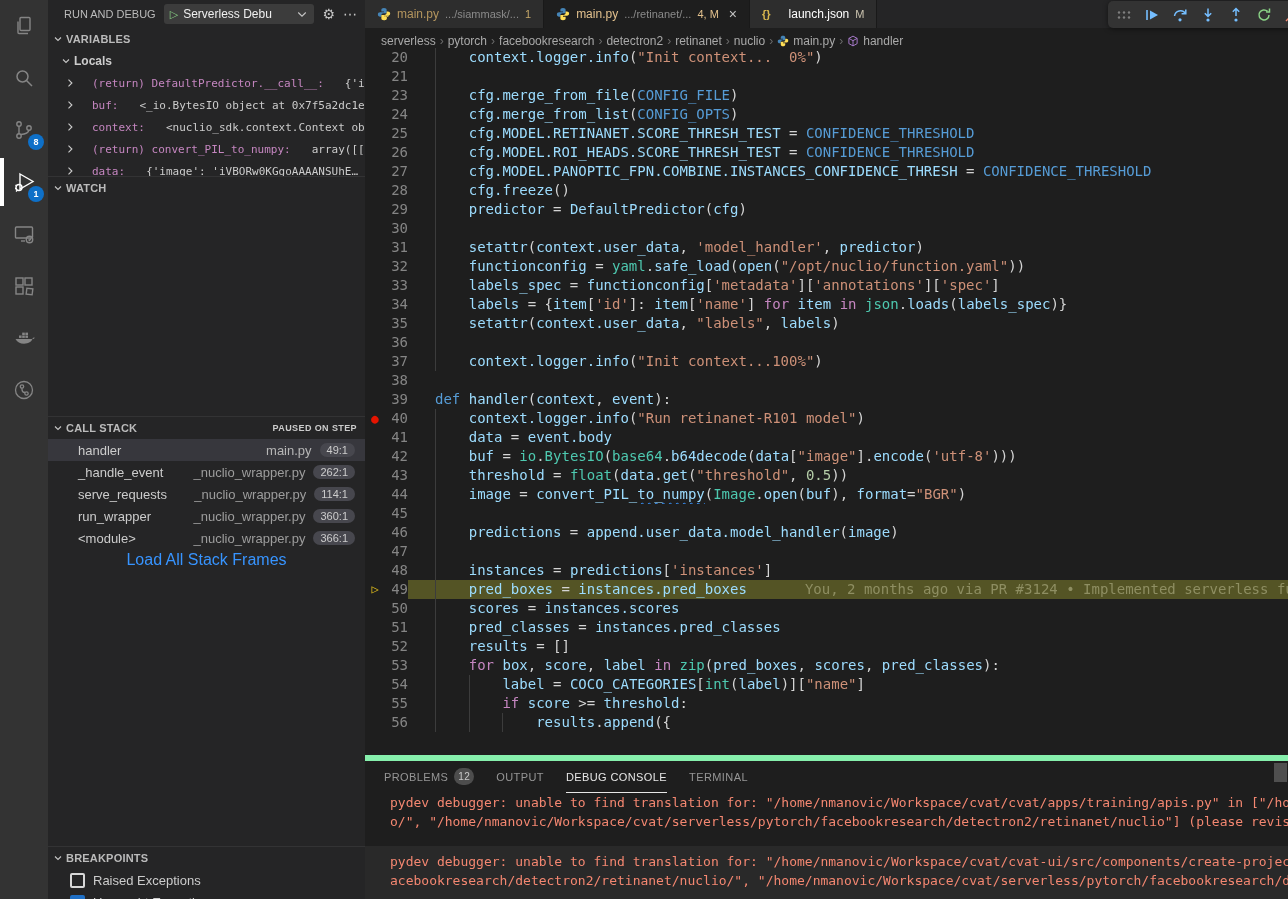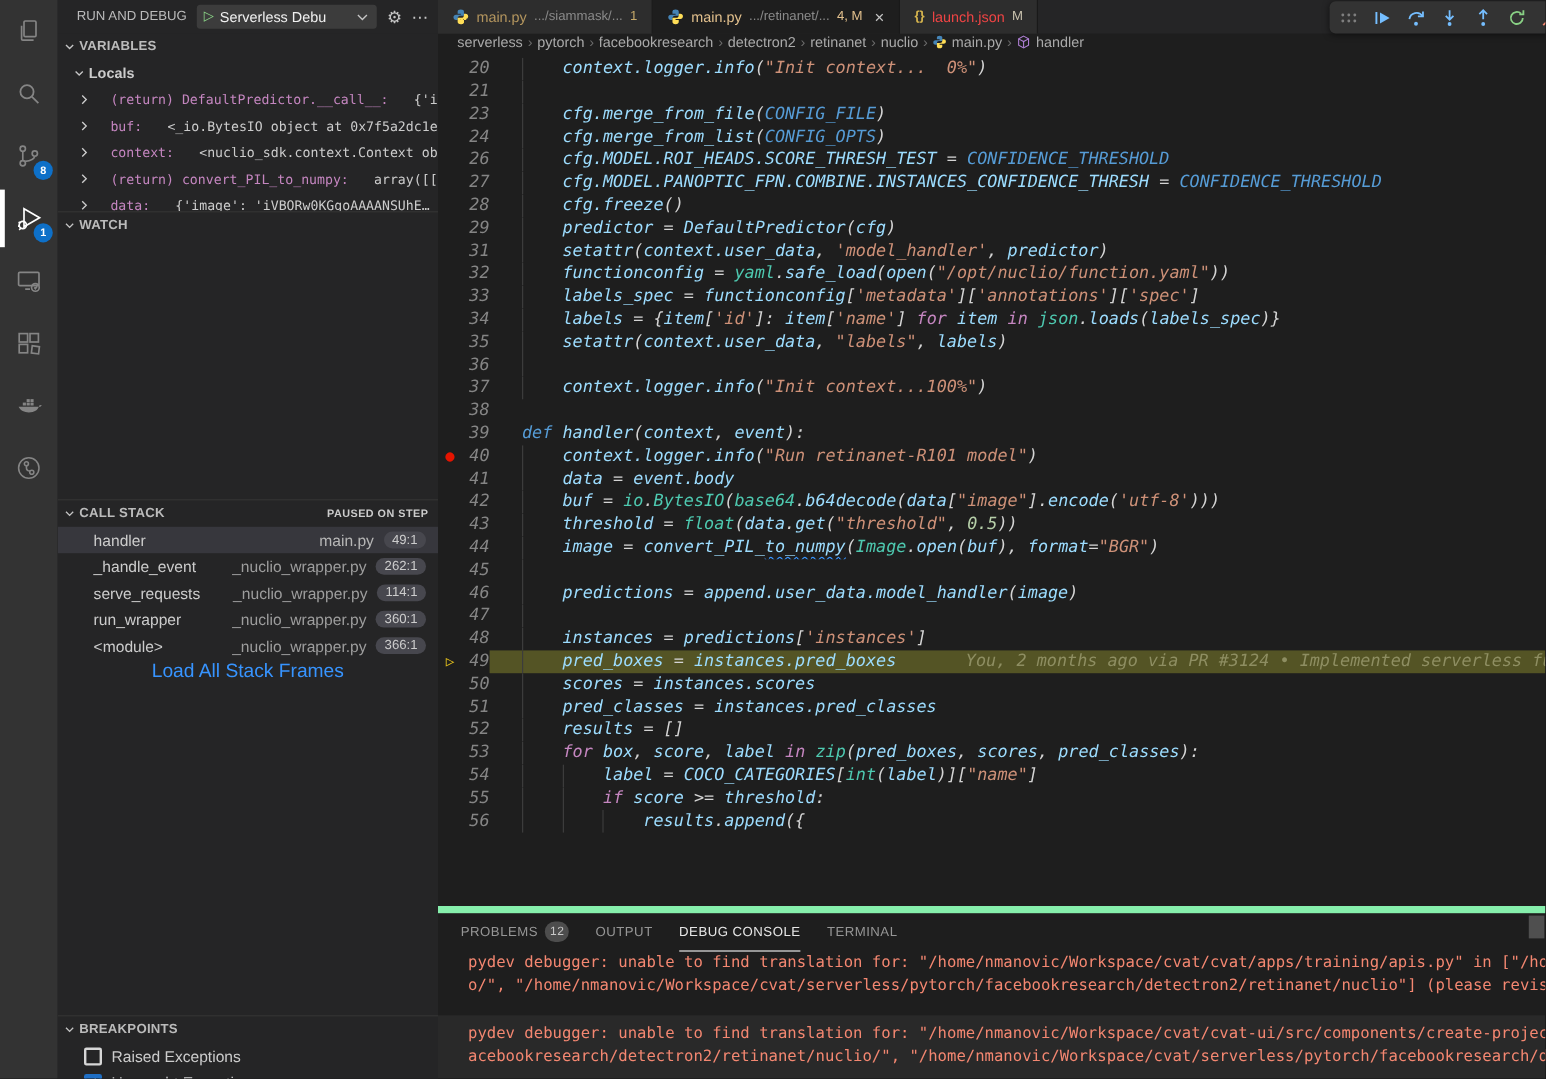--- a/index.html
+++ b/index.html
@@ -58,30 +58,30 @@
   .tabbar{height:28px;background:#252526;display:flex;}
   .tab{display:flex;align-items:center;gap:6px;padding:0 12px;font-size:12px;background:#2d2d2d;
        border-right:1px solid #191919;cursor:pointer;white-space:nowrap;}
   .tab.active{background:#1e1e1e;}
   .tab .tname{color:#b3955e;}
   .tab.active .tname{color:#e2c08d;}
   .tab .tpath{color:#8a8a8a;font-size:11px;}
   .tab .tbadge{color:#c5a869;font-size:11px;}
   .tab.active .tbadge{color:#e2c08d;}
   .tab .tclose{color:#c5c5c5;font-size:14px;margin-left:4px;cursor:pointer;}
-  .tab.t-json .tname{color:#ef4444;}
+  .tab.t-json .tname{color:#ffffff;margin-left:12px;}
   .tab.t-json .tbadge{color:#c9c2ae;}
   .json-ico{color:#d8b64e;font-weight:bold;font-size:11px;}
-  .breadcrumbs{height:20px;display:flex;align-items:flex-start;gap:4px;padding-left:16px;font-size:12px;color:#a9a9a9;white-space:nowrap;}
+  .breadcrumbs{height:20px;display:flex;align-items:flex-end;gap:4px;padding-left:16px;font-size:12px;color:#a9a9a9;white-space:nowrap;}
   .bc-sep{color:#6b6b6b;font-size:12px;}
   .bc-item{display:flex;align-items:center;gap:4px;cursor:pointer;}
 
   .code{position:absolute;top:48px;left:0;right:0;bottom:0;font-family:"DejaVu Sans Mono",monospace;
         font-size:14px;line-height:19px;overflow:hidden;}
-  .cl{display:flex;height:19px;font-style:italic;}
+  .cl{display:flex;height:19px;}
   .lm{width:20px;text-align:center;flex:none;font-size:11px;line-height:19px;}
   .bpdot{color:#e51400;font-size:13px;}
   .curarrow{color:#e8c41c;font-size:12px;font-weight:bold;}
   .lnum{width:23px;flex:none;text-align:right;color:#858585;}
   .lc{flex:1;padding-left:27px;white-space:pre;position:relative;overflow:hidden;}
   .cl.cur .lc{background:#545425;}
   .guide{position:absolute;top:0;bottom:0;border-left:1px solid #3c3c3c;}
   .tk-id{color:#9cdcfe;} .tk-pn{color:#d4d4d4;} .tk-str{color:#ce9178;} .tk-kw{color:#569cd6;}
   .tk-ct{color:#c586c0;} .tk-ty{color:#4ec9b0;} .tk-num{color:#b5cea8;} .tk-cn{color:#569cd6;}
   .tk-idq{color:#9cdcfe;text-decoration:underline wavy #3794ff 1px;text-underline-offset:3px;}
@@ -388,37 +388,47 @@
           <span class="lnum">23</span>
           <span class="lc"><span class="guide" style="left: 27px;"></span><span class="tk-id">    cfg.merge_from_file</span><span class="tk-pn">(</span><span class="tk-cn">CONFIG_FILE</span><span class="tk-pn">)</span></span>
         </div>
         <div class="cl">
           <span class="lm"></span>
           <span class="lnum">24</span>
           <span class="lc"><span class="guide" style="left: 27px;"></span><span class="tk-id">    cfg.merge_from_list</span><span class="tk-pn">(</span><span class="tk-cn">CONFIG_OPTS</span><span class="tk-pn">)</span></span>
         </div>
         <div class="cl">
           <span class="lm"></span>
+          <span class="lnum">25</span>
+          <span class="lc"><span class="guide" style="left: 27px;"></span><span class="tk-id">    cfg.MODEL.RETINANET.SCORE_THRESH_TEST</span><span class="tk-pn"> = </span><span class="tk-cn">CONFIDENCE_THRESHOLD</span></span>
+        </div>
+        <div class="cl">
+          <span class="lm"></span>
           <span class="lnum">26</span>
           <span class="lc"><span class="guide" style="left: 27px;"></span><span class="tk-id">    cfg.MODEL.ROI_HEADS.SCORE_THRESH_TEST</span><span class="tk-pn"> = </span><span class="tk-cn">CONFIDENCE_THRESHOLD</span></span>
         </div>
         <div class="cl">
           <span class="lm"></span>
           <span class="lnum">27</span>
           <span class="lc"><span class="guide" style="left: 27px;"></span><span class="tk-id">    cfg.MODEL.PANOPTIC_FPN.COMBINE.INSTANCES_CONFIDENCE_THRESH</span><span class="tk-pn"> = </span><span class="tk-cn">CONFIDENCE_THRESHOLD</span></span>
         </div>
         <div class="cl">
           <span class="lm"></span>
           <span class="lnum">28</span>
           <span class="lc"><span class="guide" style="left: 27px;"></span><span class="tk-id">    cfg.freeze</span><span class="tk-pn">()</span></span>
         </div>
         <div class="cl">
           <span class="lm"></span>
           <span class="lnum">29</span>
           <span class="lc"><span class="guide" style="left: 27px;"></span><span class="tk-id">    predictor</span><span class="tk-pn"> = </span><span class="tk-id">DefaultPredictor</span><span class="tk-pn">(</span><span class="tk-id">cfg</span><span class="tk-pn">)</span></span>
+        </div>
+        <div class="cl">
+          <span class="lm"></span>
+          <span class="lnum">30</span>
+          <span class="lc"><span class="guide" style="left: 27px;"></span></span>
         </div>
         <div class="cl">
           <span class="lm"></span>
           <span class="lnum">31</span>
           <span class="lc"><span class="guide" style="left: 27px;"></span><span class="tk-id">    setattr</span><span class="tk-pn">(</span><span class="tk-id">context.user_data</span><span class="tk-pn">, </span><span class="tk-str">'model_handler'</span><span class="tk-pn">, </span><span class="tk-id">predictor</span><span class="tk-pn">)</span></span>
         </div>
         <div class="cl">
           <span class="lm"></span>
           <span class="lnum">32</span>
           <span class="lc"><span class="guide" style="left: 27px;"></span><span class="tk-id">    functionconfig</span><span class="tk-pn"> = </span><span class="tk-ty">yaml</span><span class="tk-pn">.</span><span class="tk-id">safe_load</span><span class="tk-pn">(</span><span class="tk-id">open</span><span class="tk-pn">(</span><span class="tk-str">"/opt/nuclio/function.yaml"</span><span class="tk-pn">))</span></span>

